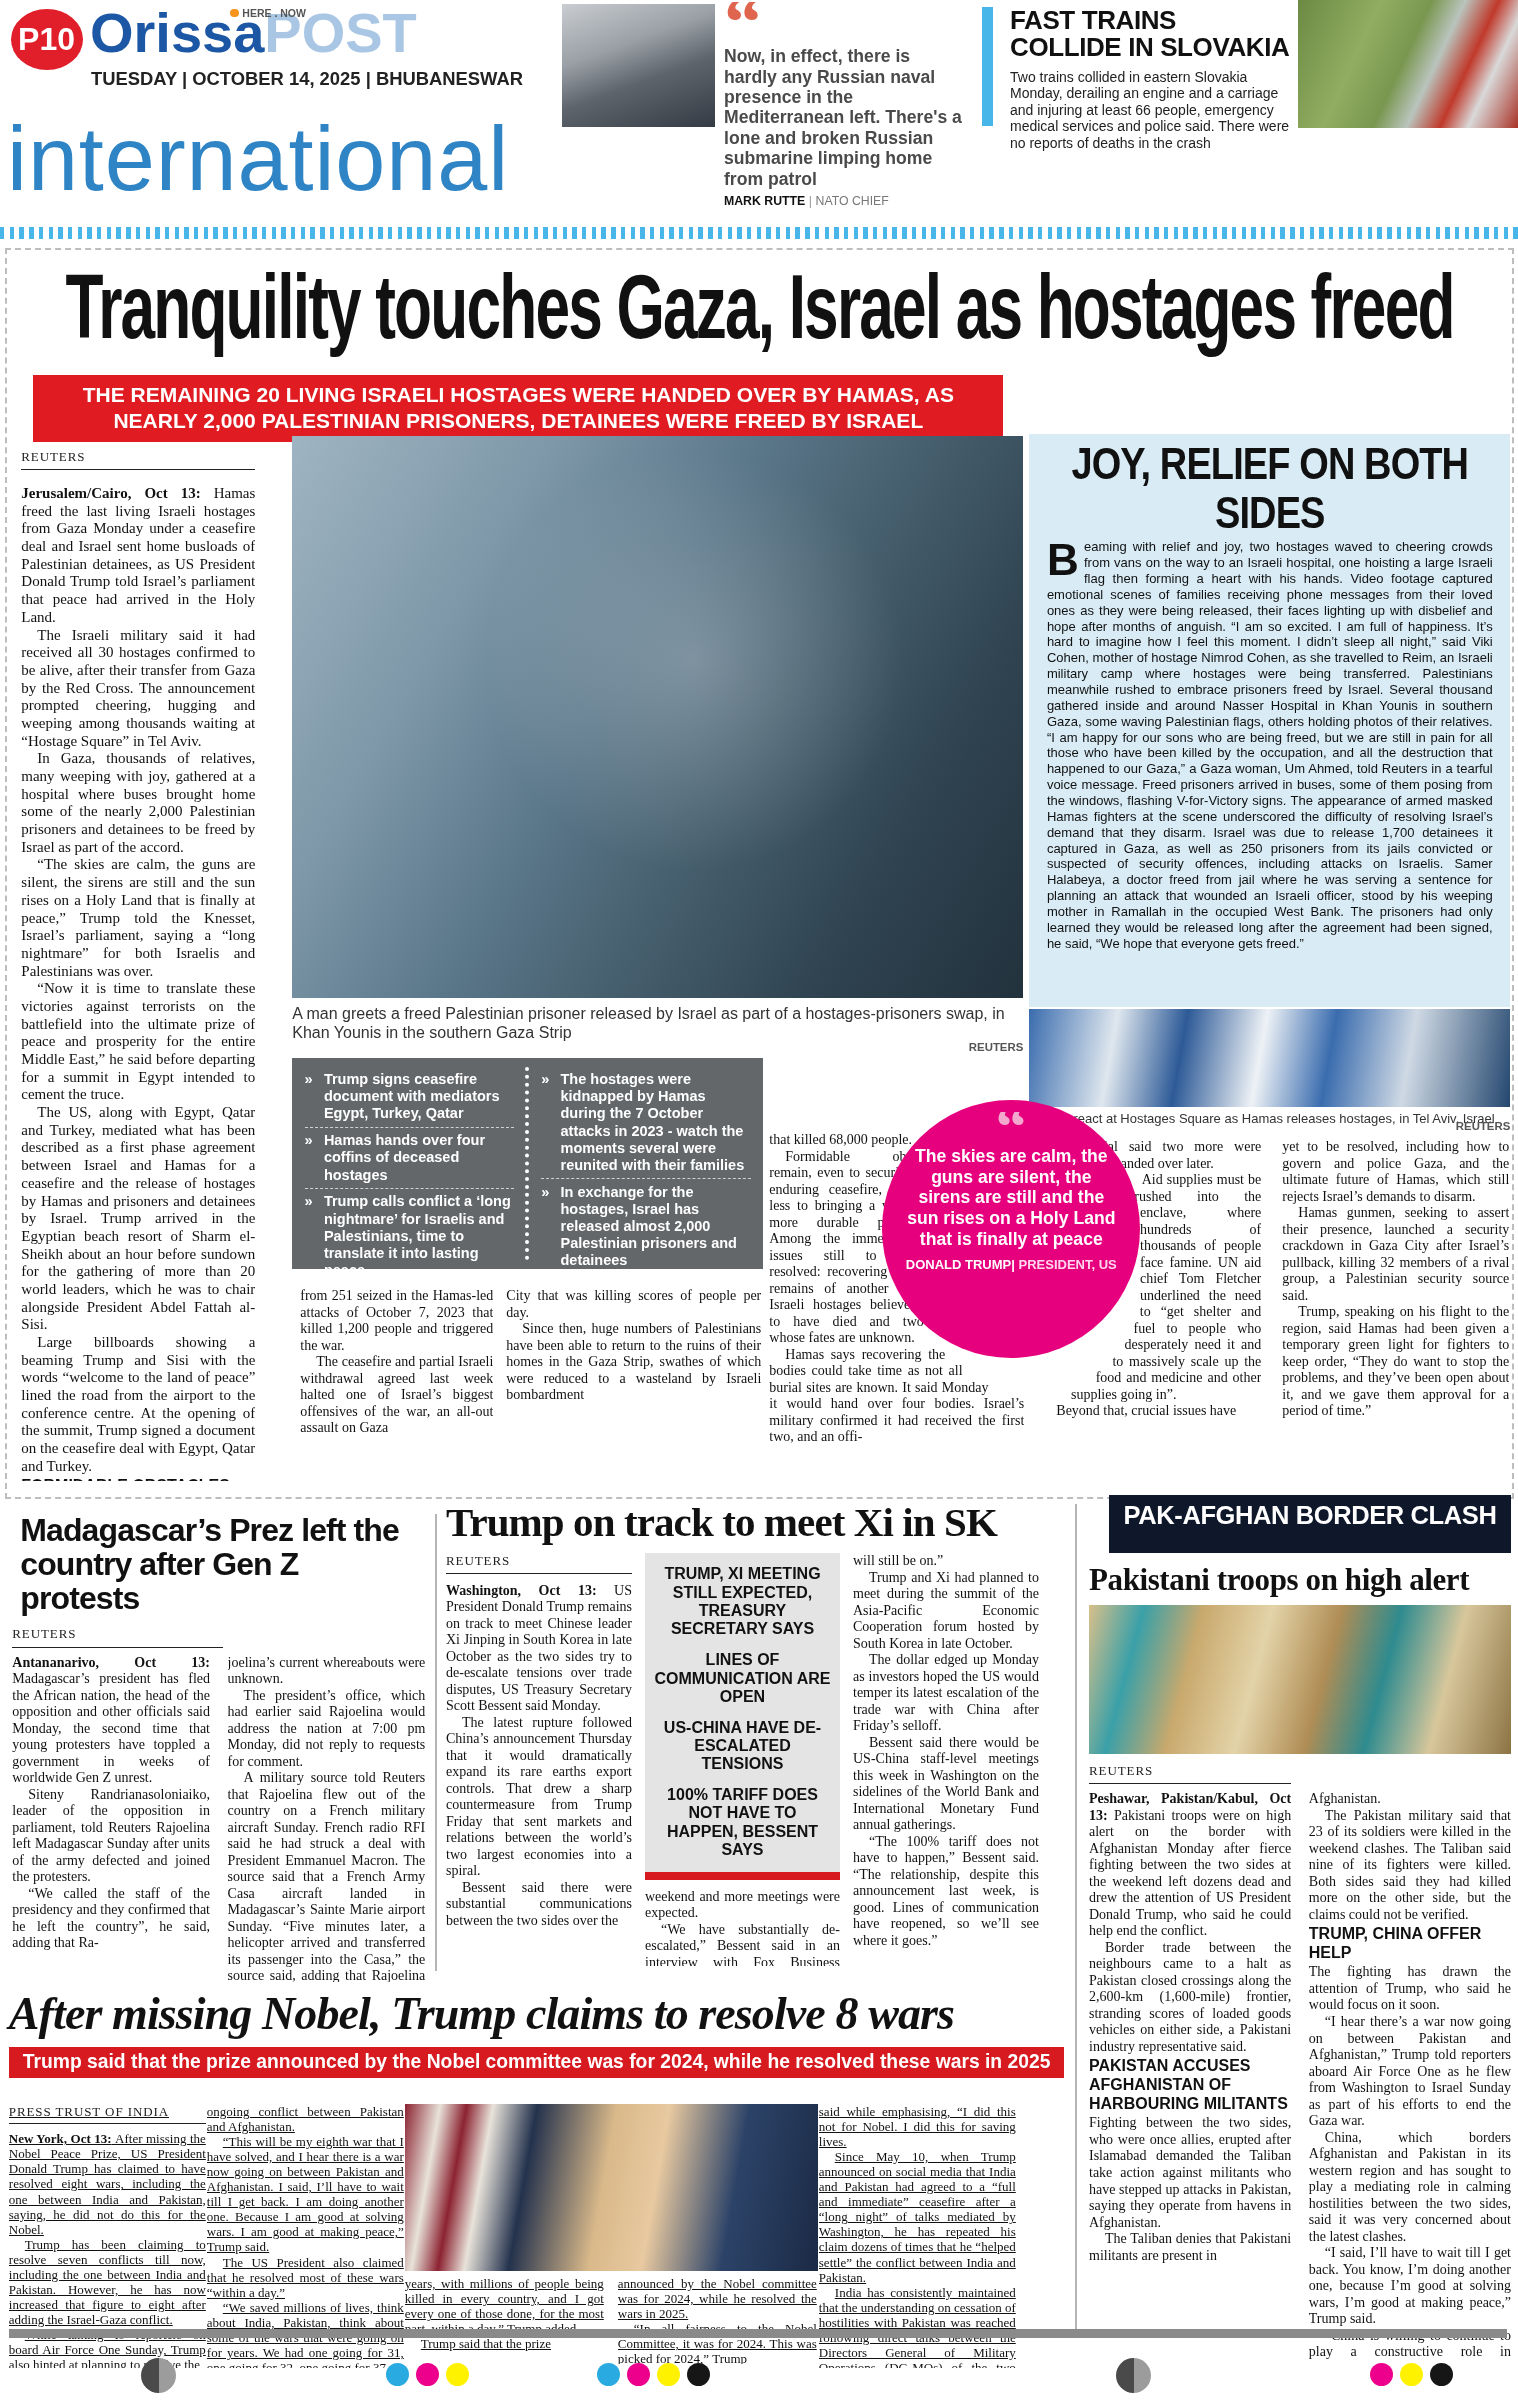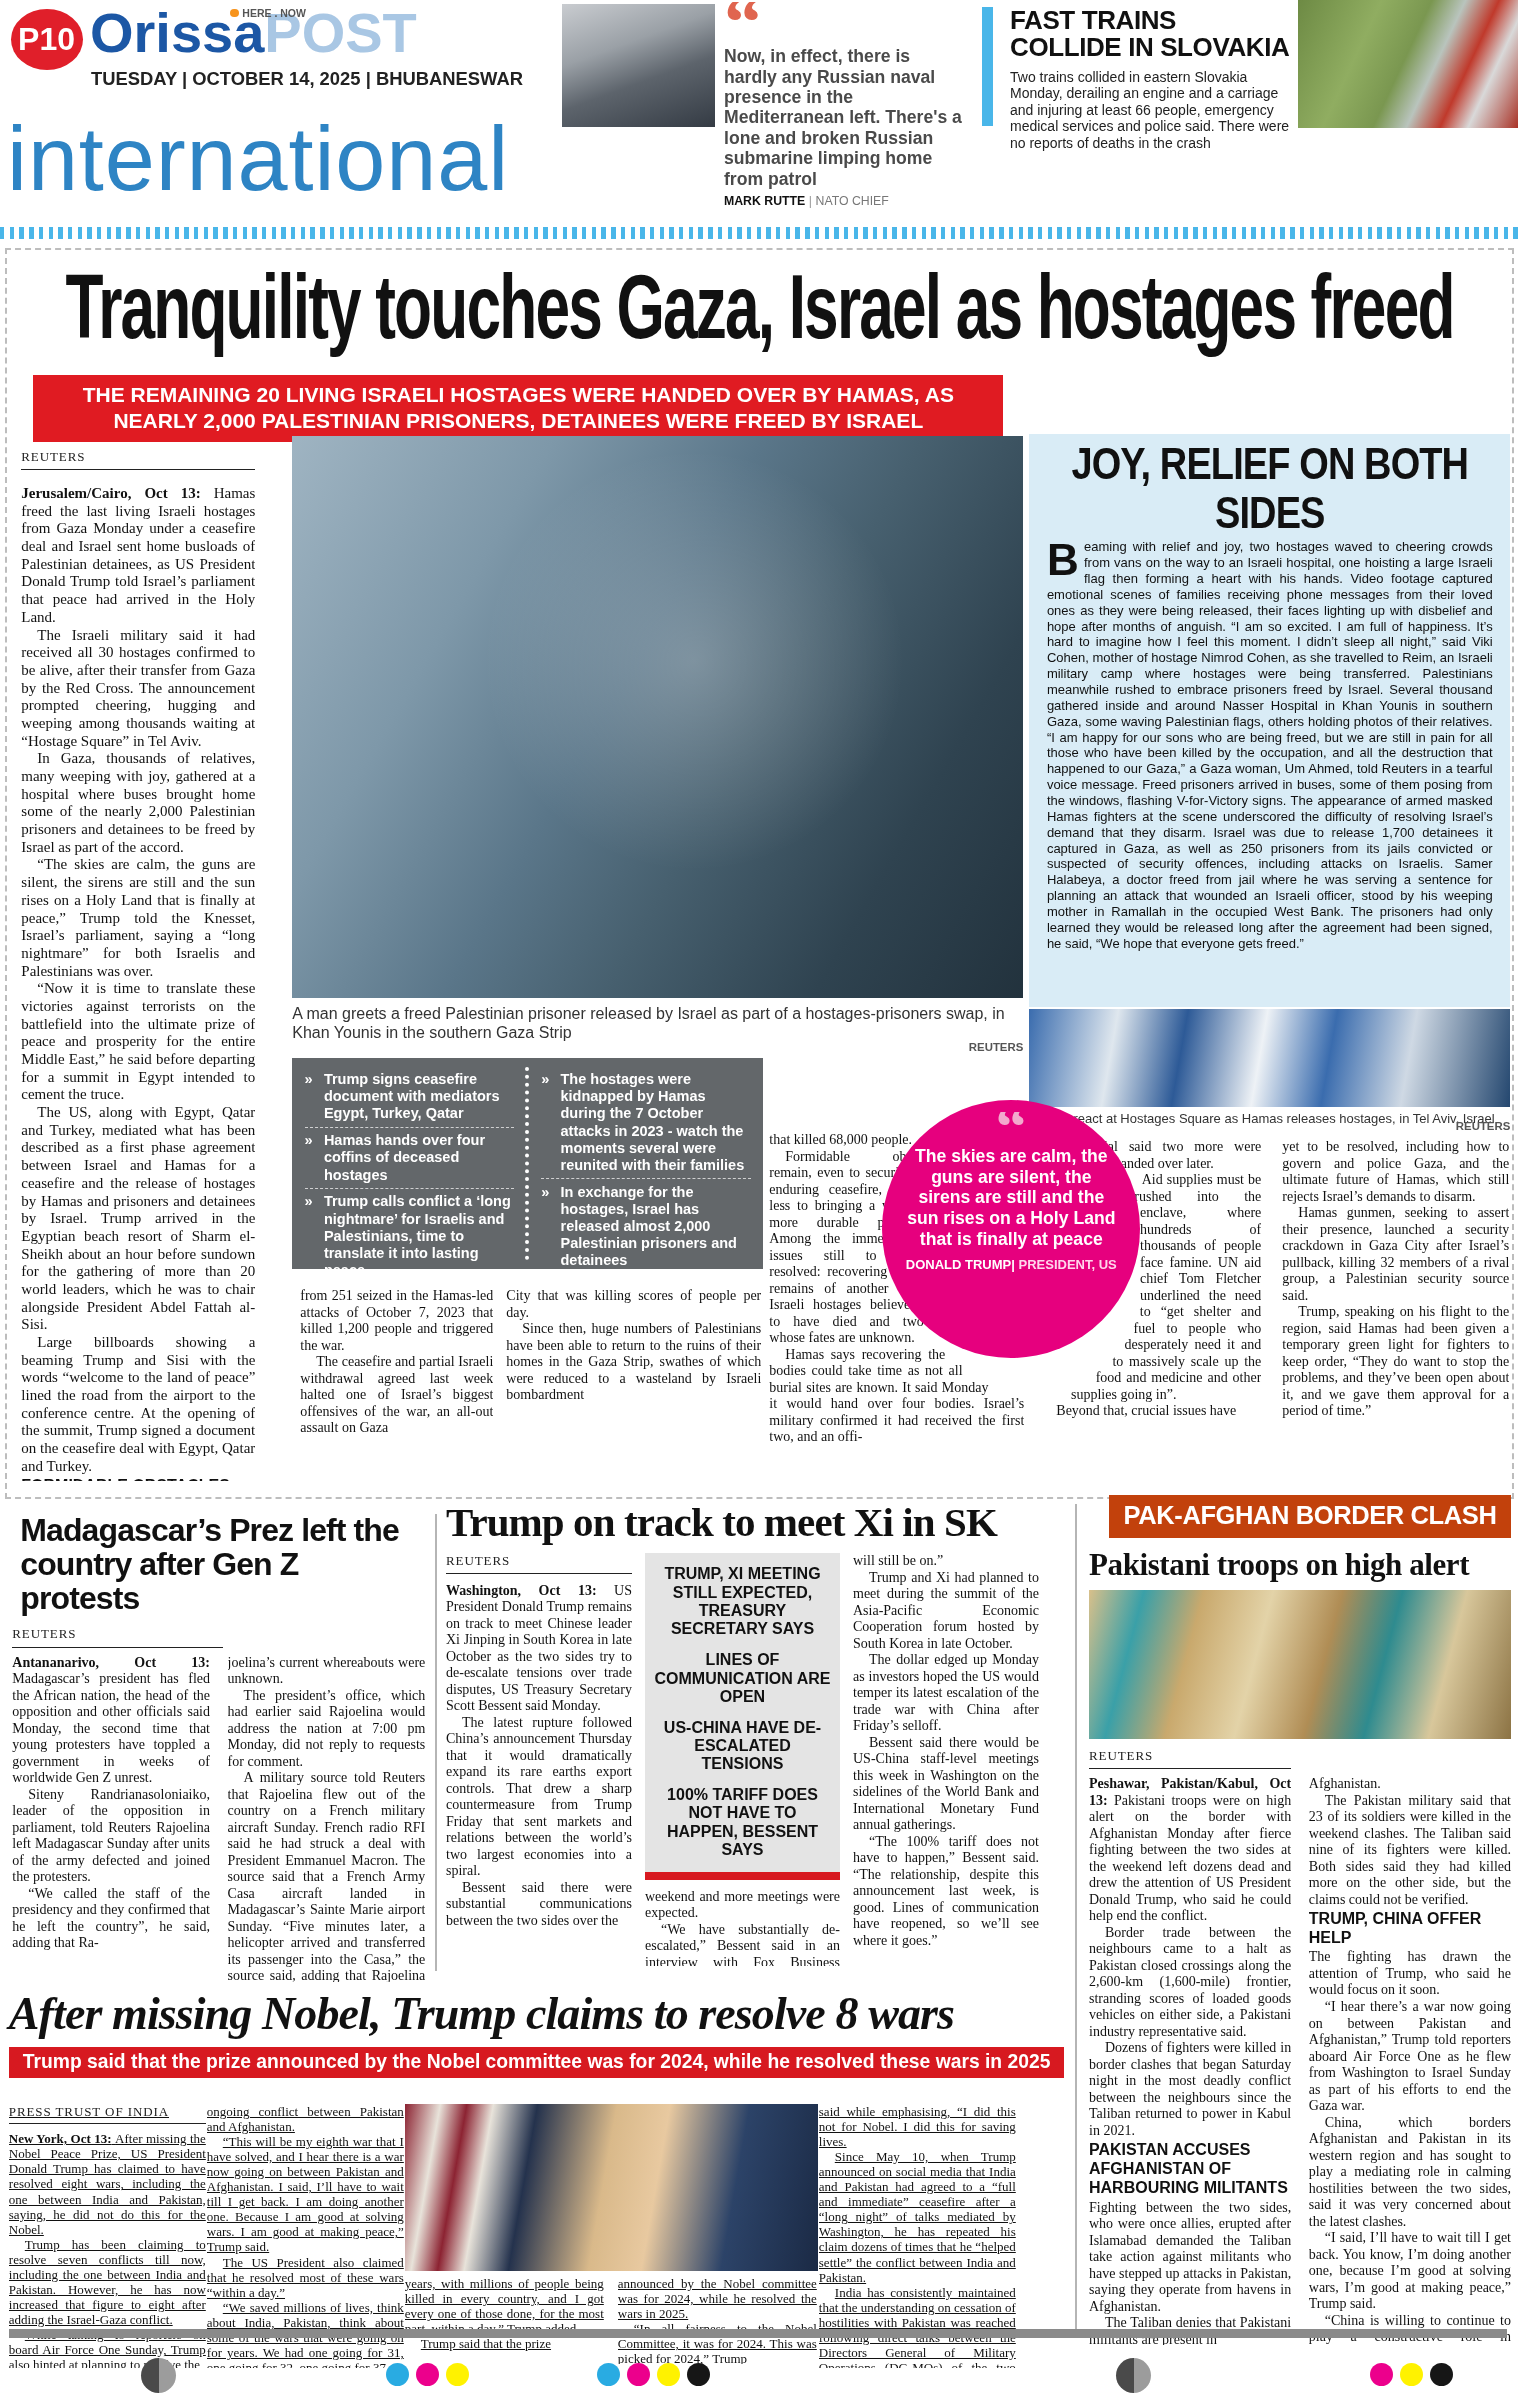--- a/index.html
+++ b/index.html
@@ -117,22 +117,22 @@
   .xi-row{display:flex;gap:13px;margin-top:7px;}
   .xi-row .c{overflow:hidden;font-size:14px;line-height:1.18;height:413px;}
   .xi-c1{width:186px;} .xi-c2{width:195px;} .xi-c3{width:186px;}
   .statsbox{background:#e4e4e4;border-bottom:8px solid #d71920;padding:12.3px 7px 8.8px;
             margin-bottom:8.8px;text-align:center;}
   .stat{font-family:"Liberation Sans",sans-serif;font-weight:bold;font-size:16px;line-height:1.15;margin-bottom:12.3px;}
   .stat:last-child{margin-bottom:3.5px;}
 
   
   .pak{left:1089px;top:1495px;width:422px;}
-  .pak-kicker{background:#c2410c;color:#fff;text-align:center;font-family:"Liberation Sans",sans-serif;
-              font-weight:bold;font-size:25.5px;line-height:40px;height:43px;letter-spacing:-0.4px;margin-left:20px;}
+  .pak-kicker{background:#0f172a;color:#fff;text-align:center;font-family:"Liberation Sans",sans-serif;
+              font-weight:bold;font-size:25.5px;line-height:40px;height:58px;letter-spacing:-0.4px;margin-left:20px;}
   .pak-h{font-family:"Liberation Serif",serif;font-weight:bold;font-size:31px;margin:8.8px 0 7px;letter-spacing:-0.4px;}
   .pak-photo{width:422px;height:149px;
       background:linear-gradient(105deg,#d9c08a 0%,#3aa0a8 12%,#c9a96d 25%,#e3d3a8 40%,#b08d55 55%,#2e8b8f 68%,#d8c79b 82%,#8c7344 100%);}
   .pak .byline{display:block;width:100%;margin-top:8.8px;}
   .pak .cols2 .c{height:569px;}
 
   
   .nobel{left:8.8px;top:1987px;width:1061px;}
   .nobel-h{font-family:"Liberation Serif",serif;font-weight:bold;font-style:italic;font-size:46px;
            letter-spacing:-0.9px;margin:0 0 7px;}
@@ -328,21 +328,20 @@
 
   <div class="abs pak">
     <div class="pak-kicker">PAK-AFGHAN BORDER CLASH</div>
     <h2 class="pak-h">Pakistani troops on high alert</h2>
     <div class="pak-photo"></div>
     <div class="byline serif" style="width:202px;">REUTERS</div>
     <div class="cols2">
       <div class="c">
         <p class="para"><b class="dl">Peshawar, Pakistan/Kabul, Oct 13:</b><span>Pakistani troops were on high alert on the border with Afghanistan Monday after fierce fighting between the two sides at the weekend left dozens dead and drew the attention of US President Donald Trump, who said he could help end the conflict.</span></p>
         <p class="para">Border trade between the neighbours came to a halt as Pakistan closed crossings along the 2,600-km (1,600-mile) frontier, stranding scores of loaded goods vehicles on either side, a Pakistani industry representative said.</p>
-        <p class="para">Dozens of fighters were killed in border clashes that began Saturday night in the most deadly conflict between the neighbours since the Taliban returned to power in Kabul in 2021.</p>
         <div class="xhead">PAKISTAN ACCUSES AFGHANISTAN OF HARBOURING MILITANTS</div>
         <p class="para">Fighting between the two sides, who were once allies, erupted after Islamabad demanded the Taliban take action against militants who have stepped up attacks in Pakistan, saying they operate from havens in Afghanistan.</p>
         <p class="para">The Taliban denies that Pakistani militants are present in</p>
       </div>
       <div class="c">
         <p class="para">Afghanistan.</p>
         <p class="para">The Pakistan military said that 23 of its soldiers were killed in the weekend clashes. The Taliban said nine of its fighters were killed. Both sides said they had killed more on the other side, but the claims could not be verified.</p>
         <div class="xhead">TRUMP, CHINA OFFER HELP</div>
         <p class="para">The fighting has drawn the attention of Trump, who said he would focus on it soon.</p>
         <p class="para">“I hear there’s a war now going on between Pakistan and Afghanistan,” Trump told reporters aboard Air Force One as he flew from Washington to Israel Sunday as part of his efforts to end the Gaza war.</p>

